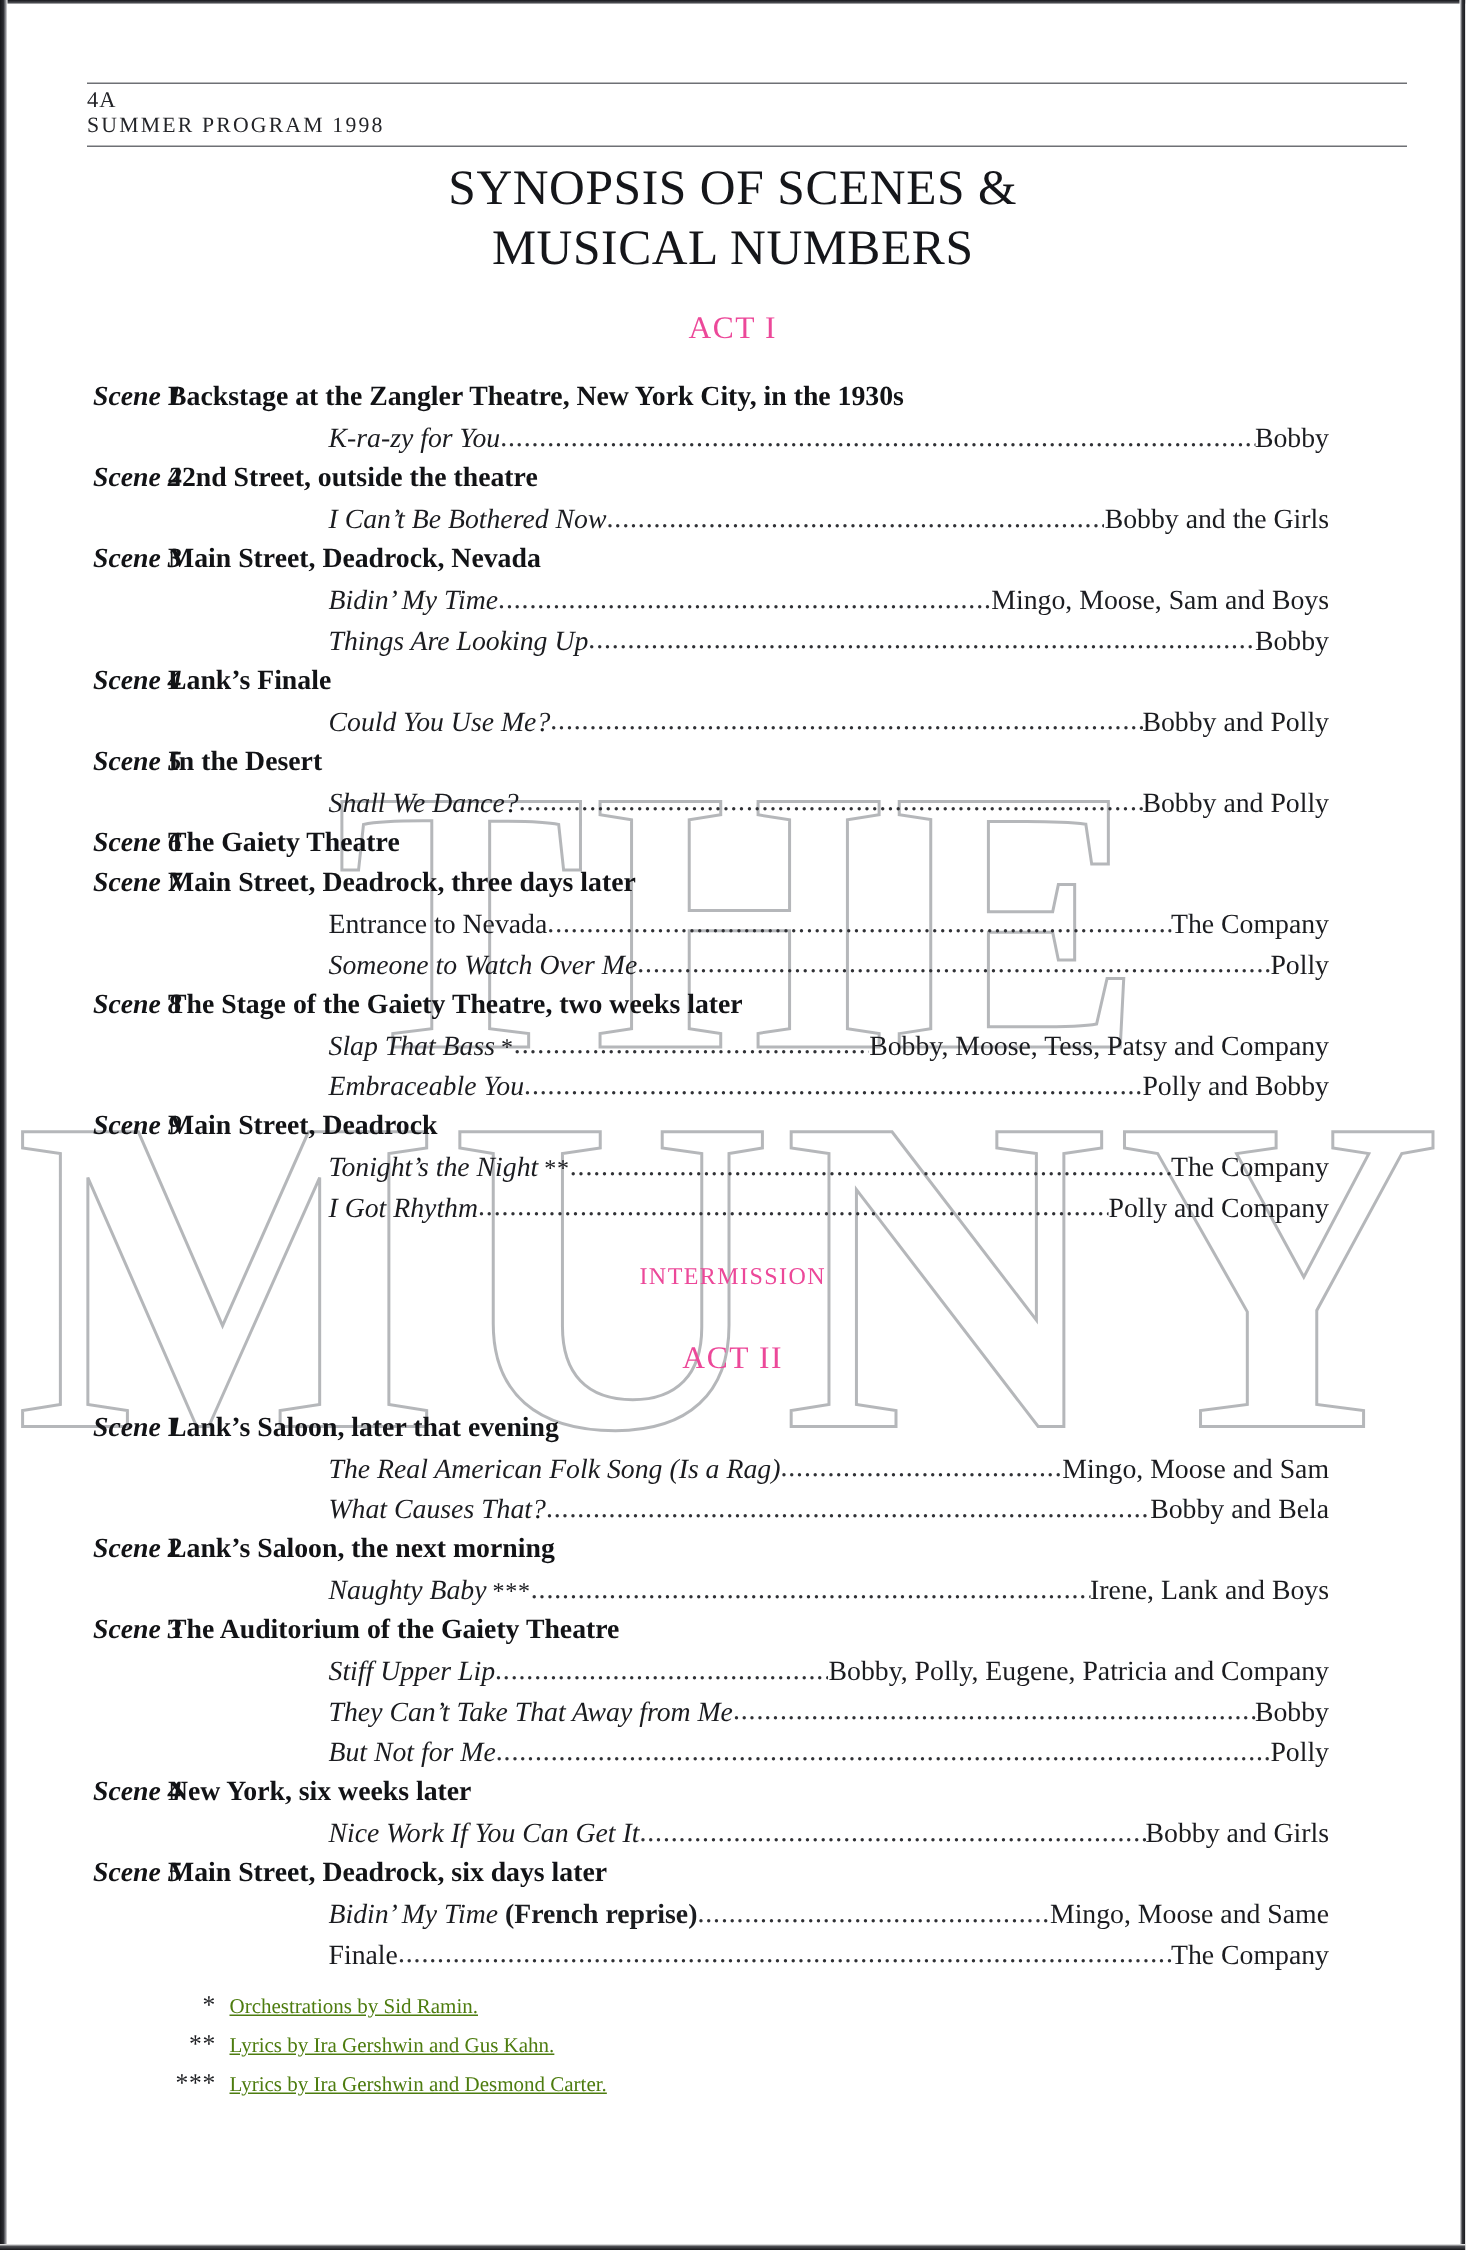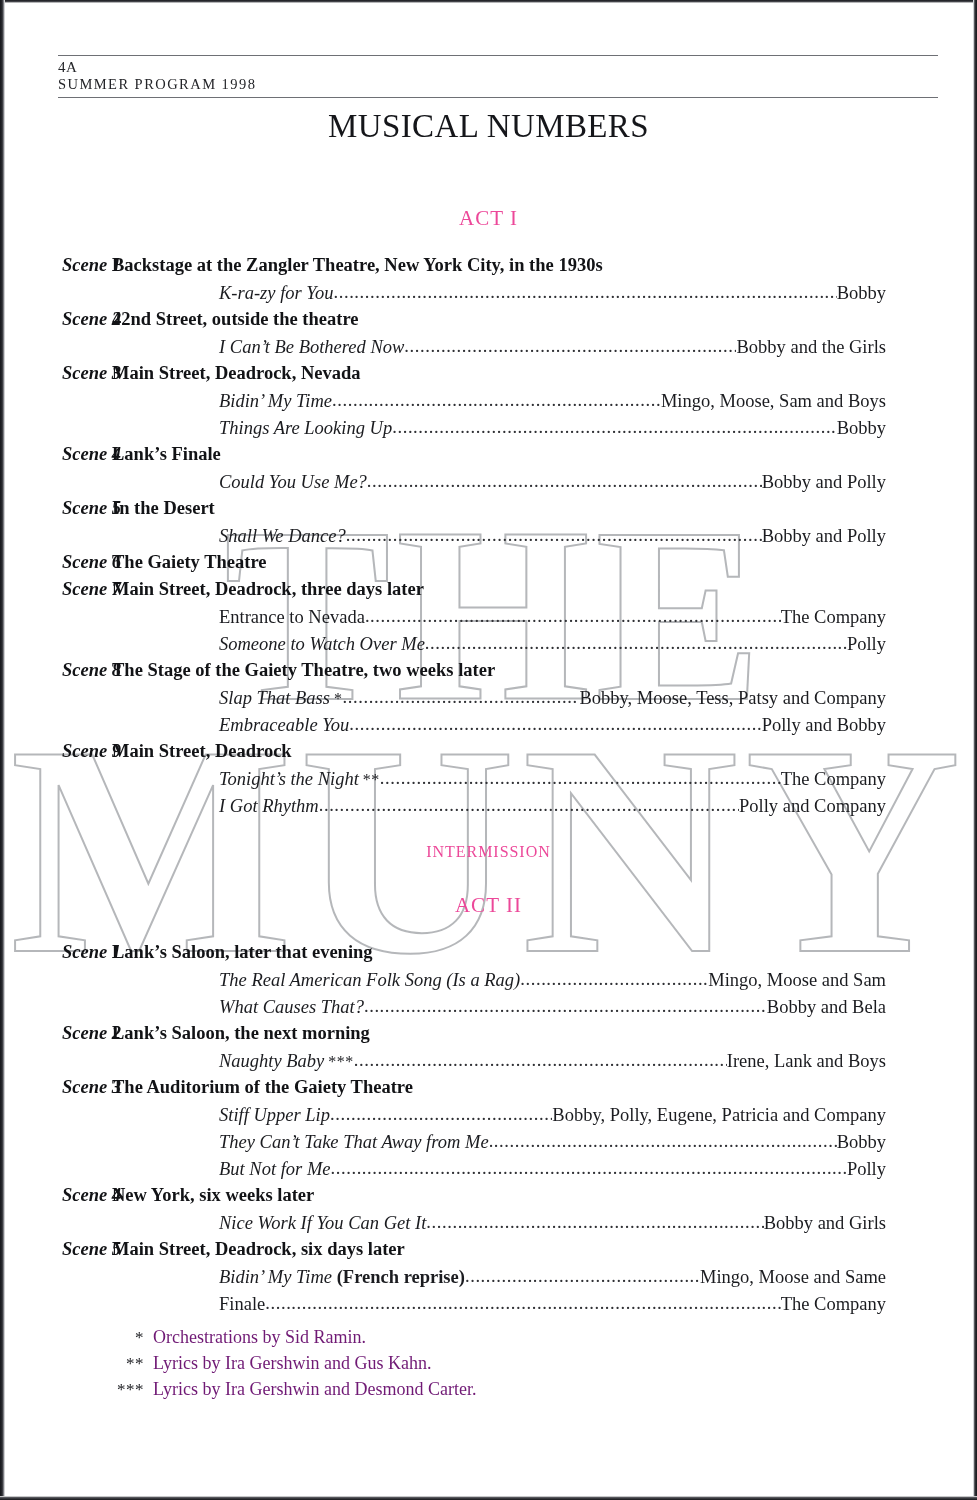--- a/index.html
+++ b/index.html
@@ -217,23 +217,24 @@
   .fn-mark {
     width: 46px;
     text-align: right;
     font-size: 17px;
     color: #1b1c20;
     letter-spacing: 0.5px;
     flex: 0 0 auto;
   }
   .fn-text {
     padding-left: 9px;
-    font-size: 18px;
-    color: #701a75;
-    white-space: nowrap;
+    font-size: 14px;
+    color: #4d7c0f;
+    white-space: nowrap;
+    text-decoration: underline;
   }
 </style>
 </head>
 <body>
 
 <div id="page">
 
   <div class="frame-top"></div>
   <div class="frame-left"></div>
   <div class="frame-right"></div>
@@ -245,20 +246,21 @@
   </div>
 
   <div id="content">
 
     <div id="runhead">
       <span class="folio">4A</span>
       <span class="prog">SUMMER PROGRAM 1998</span>
     </div>
 
     <div class="maintitle">
+      <span class="l1">SYNOPSIS OF SCENES &amp;</span>
       <span class="l2">MUSICAL NUMBERS</span>
     </div>
 
     <div class="actlabel" id="act1-label">ACT I</div>
     <div class="actbody" id="act1-body">
         <div class="scene">
           <div class="scene-head">
             <span class="scene-num">Scene 1</span>
             <span class="scene-title">Backstage at the Zangler Theatre, New York City, in the 1930s</span>
           </div>

